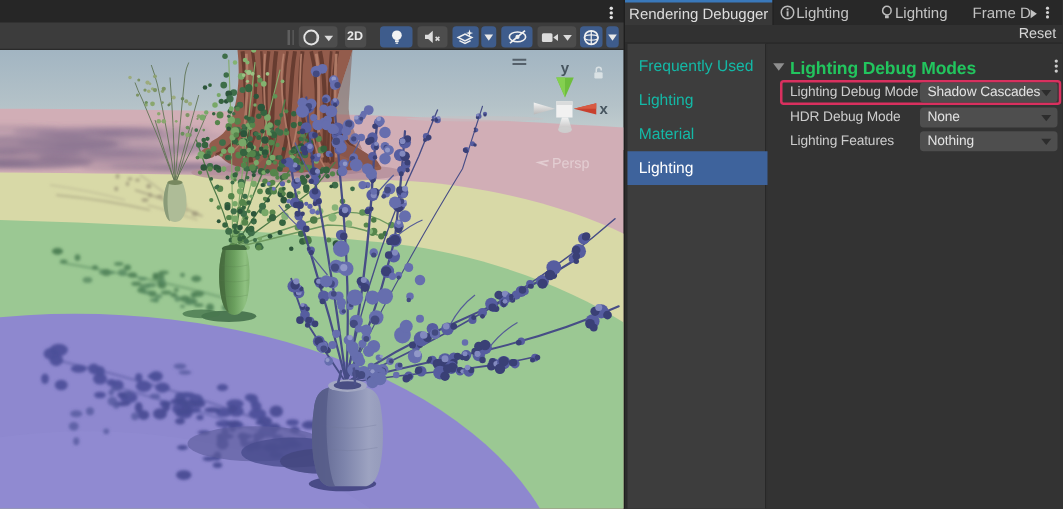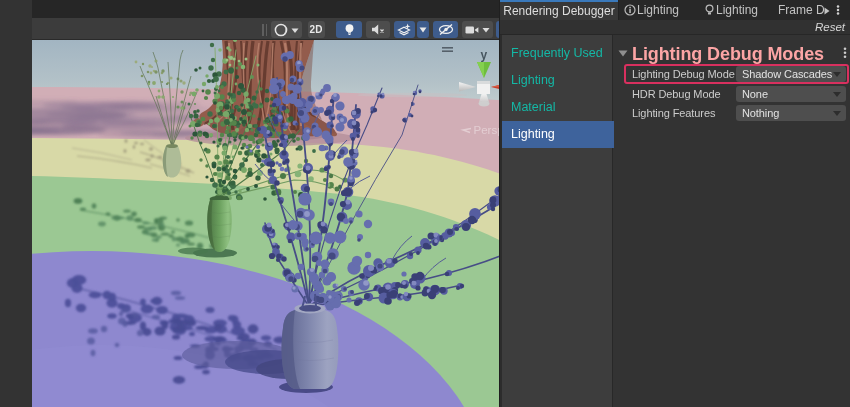--- a/index.html
+++ b/index.html
@@ -1,25 +1,25 @@
 <!DOCTYPE html>
 <html><head><meta charset="utf-8"><style>
 * { margin:0; padding:0; box-sizing:border-box; }
 body { width:850px; height:407px; font-family:"Liberation Sans", sans-serif; background:#333333; overflow:hidden; }
 .abs { position:absolute; }
 #root { position:relative; width:850px; height:407px; }
-#leftcol { position:absolute; left:0; top:0; width:499px; height:339px; background:#262626;margin-left:32px; }
+#leftcol { position:absolute; left:0; top:0; width:499px; height:339px; background:#262626; }
 #topbar { position:absolute; left:0; top:0; width:499px; height:18px; background:#262626; }
 #toolbar { position:absolute; left:0; top:18px; width:499px; height:22px; background:#3c3c3c; border-bottom:1px solid #2a2a2a; }
 .tbtn { position:absolute; top:3px; height:17px; background:#4d4d4d; border-radius:3px; display:flex; align-items:center; justify-content:center; color:#dddddd; font-size:10px; }
 .tblue { background:#3e5c8c; }
 #rpanel { position:absolute; left:500px; top:0; width:350px; height:316px; background:#333333; }
 #tabbar { position:absolute; left:0; top:0; width:350px; height:20px; background:#282828; color:#c3c3c3; font-size:12px; }
 #activetab { position:absolute; left:0; top:0; width:118px; height:20px; background:#383838; border-top:2px solid #3a79bb; color:#dedede; display:flex; align-items:center; justify-content:center; }
-#resetrow { position:absolute; left:0; top:20px; width:350px; height:15px; background:#313131; border-bottom:1px solid #272727;font-style:italic; }
+#resetrow { position:absolute; left:0; top:20px; width:350px; height:15px; background:#313131; border-bottom:1px solid #272727; }
 #sidebar { position:absolute; left:0; top:35px; width:113px; height:372px; background:#3d3d3d; border-right:1px solid #282828; border-left:2px solid #2c2c2c; }
 .sitem { position:absolute; left:0; width:113px; height:27px; line-height:27px; padding-left:9px; color:#14b8a6; font-size:12.5px; }
 .sel { background:#3e639c; color:#ffffff; }
 #content { position:absolute; left:114px; top:35px; width:236px; height:372px; background:#333333; }
 .crow { position:absolute; left:0; width:236px; height:16px; color:#cccccc; font-size:11px; letter-spacing:-0.1px; }
 .dd { position:absolute; left:122px; width:110px; height:16px; background:#4e4e4e; border-radius:3px; color:#e2e2e2; font-size:11px; letter-spacing:-0.1px; line-height:16px; padding-left:6px; }
 .dd:after { content:""; position:absolute; right:5px; top:6px; width:0; height:0; border-left:4px solid transparent; border-right:4px solid transparent; border-top:5px solid #2d2d2d; }
 .lbl { position:absolute; left:18px; line-height:16px; }
 </style></head>
 <body>
@@ -1377,21 +1377,21 @@
     <div class="sitem" style="top:5px">Frequently Used</div>
     <div class="sitem" style="top:32px">Lighting</div>
     <div class="sitem" style="top:59px">Material</div>
     <div class="sitem sel" style="top:86px">Lighting</div>
   </div>
   <div id="content">
     <div class="crow" style="top:11px">
       <svg class="abs" style="left:4px;top:4px" width="10" height="7" viewBox="0 0 10 7">
             <path d="M0.5,0.5 h9 l-4.5,6 Z" fill="#8f8f8f"></path>
           </svg>
-      <div class="lbl" style="left:18px;font-weight:bold;color:#fca5a5;font-size:18px">Lighting Debug Modes</div>
+      <div class="lbl" style="left:18px;font-weight:bold;color:#22c55e;font-size:14px">Lighting Debug Modes</div>
       <svg class="abs" style="left:228px;top:1px" width="6" height="12" viewBox="0 0 6 12">
             <circle cx="3" cy="1.8" r="1.3" fill="#cccccc"></circle>
             <circle cx="3" cy="5.8" r="1.3" fill="#cccccc"></circle>
             <circle cx="3" cy="9.8" r="1.3" fill="#cccccc"></circle>
           </svg>
     </div>
     <div class="abs" style="left:10px;top:29px;width:225px;height:20px;border:2px solid #d9305f;border-radius:3px"></div>
     <div class="crow" style="top:50.5px">
       <div class="lbl">HDR Debug Mode</div>
       <div class="dd">None</div>

